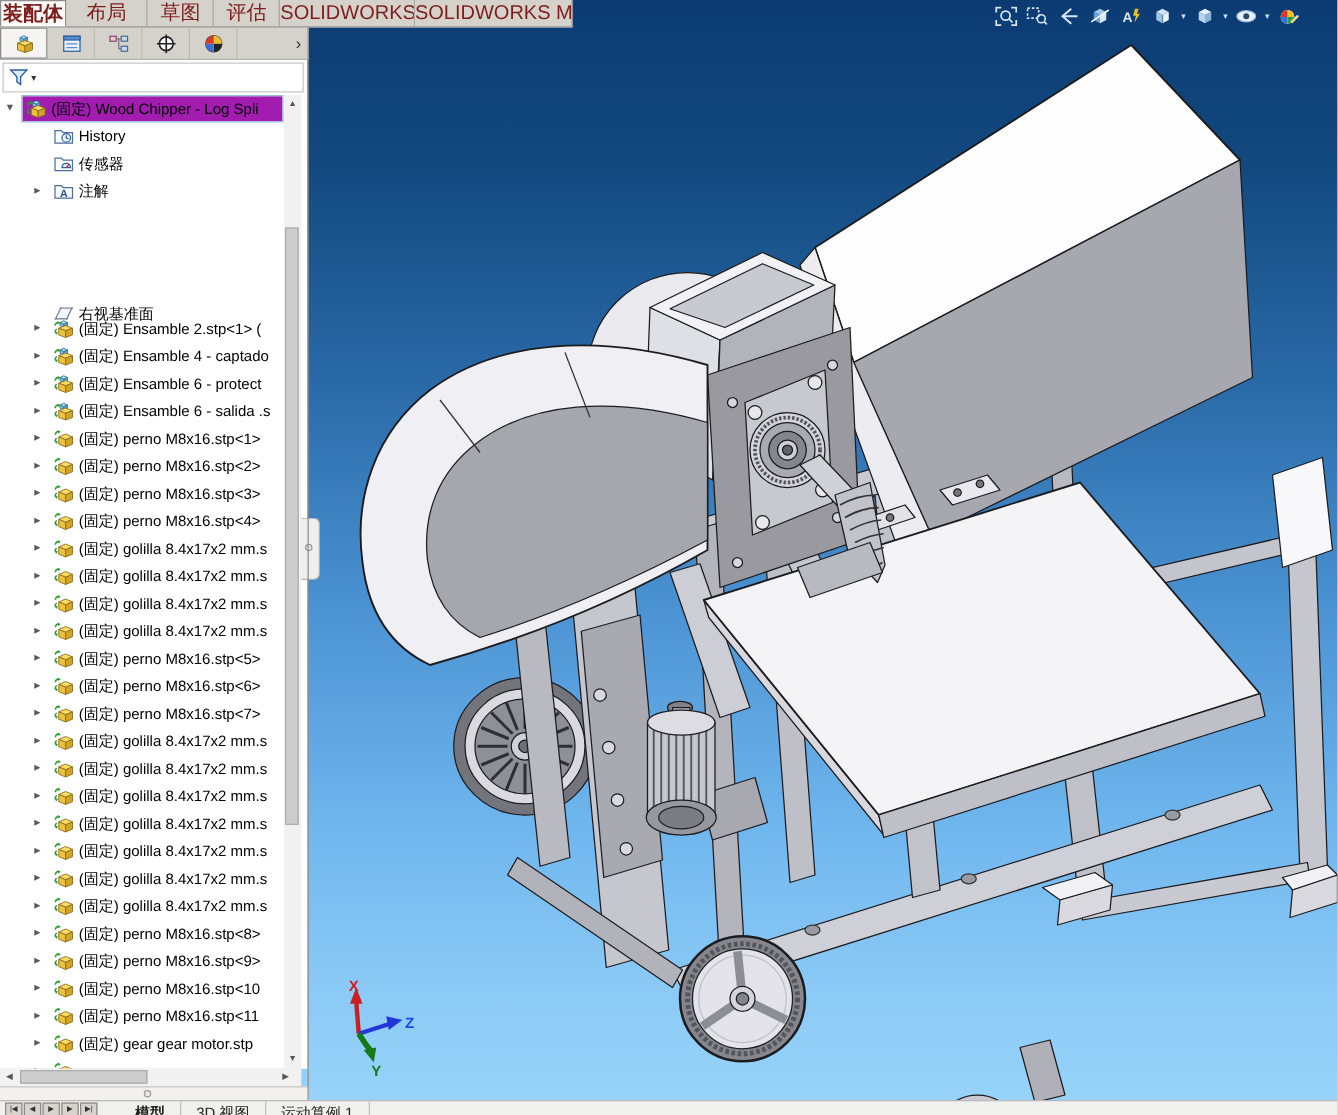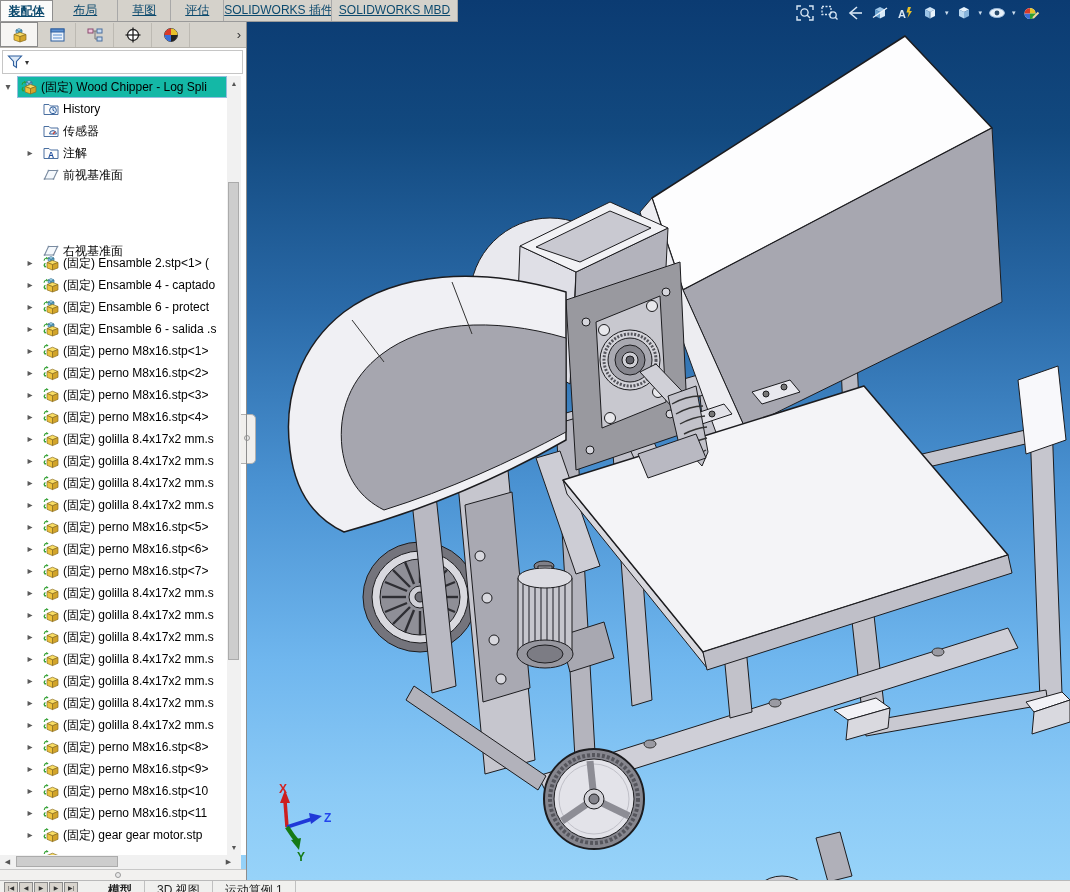--- a/index.html
+++ b/index.html
@@ -5,22 +5,22 @@
   html,body{margin:0;padding:0;}
   body{width:1070px;height:892px;position:relative;overflow:hidden;
        font-family:"Liberation Sans","DejaVu Sans",sans-serif;background:#d5d2cb;}
   
   #viewport{position:absolute;left:0;top:0;width:1070px;height:880px;
     background:linear-gradient(180deg,#0b3b72 0%,#12497f 15%,#2a6aa8 35%,#4a92d2 55%,#6fb6ee 75%,#8bcaf6 90%,#97d3f9 100%);}
   #model-svg{position:absolute;left:0;top:0;z-index:1;}
   
   #cmdtabs{position:absolute;left:0;top:0;width:458px;height:22px;z-index:5;
     background:#d5d2cb;display:flex;border-bottom:1px solid #9a9a9a;box-sizing:border-box;}
-  .cmdtab{height:21px;line-height:21px;text-align:center;font-size:12px;color:#0c4a6e;
-    border-right:1px solid #a8a8a8;box-sizing:border-box;white-space:nowrap;overflow:hidden;text-decoration:underline;}
+  .cmdtab{height:21px;line-height:21px;text-align:center;font-size:16px;color:#7f1d1d;
+    border-right:1px solid #a8a8a8;box-sizing:border-box;white-space:nowrap;overflow:hidden;}
   .cmdtab.active{background:#fbfbfa;border:1px solid #8e8e8e;border-bottom:none;font-weight:bold;}
   
   #fmtabs{position:absolute;left:0;top:22px;width:247px;height:26px;z-index:5;background:#d5d2cb;
     display:flex;align-items:center;border-bottom:1px solid #b5b2ab;box-sizing:border-box;}
   .fmtab{width:38px;height:24px;display:flex;align-items:center;justify-content:center;
     border-right:1px solid #bdbab3;box-sizing:border-box;}
   .fmtab.active{background:#f6f5f3;border:1px solid #8a8a8a;height:25px;}
   #fmtab-overflow{margin-left:auto;margin-right:6px;color:#333;font-size:13px;}
   
   #panel{position:absolute;left:0;top:48px;width:246px;height:807px;background:#ffffff;z-index:4;}
@@ -28,21 +28,21 @@
   #filter-row{position:absolute;left:2px;top:2px;width:241px;height:24px;border:1px solid #c6c6c6;
     background:#fff;display:flex;align-items:center;padding-left:4px;box-sizing:border-box;}
   .fcaret{font-size:8px;color:#333;margin-left:2px;}
   #tree{position:absolute;left:0;top:28px;width:246px;height:779px;overflow:hidden;}
   .trow{position:absolute;left:0;width:227px;height:22px;font-size:12px;color:#000;}
   .texp{position:absolute;top:4px;width:12px;text-align:center;color:#5a5a5a;font-size:10px;line-height:14px;}
   .tcontent{position:absolute;top:1px;display:flex;align-items:center;gap:4px;height:20px;
     padding:0 3px;white-space:nowrap;overflow:hidden;box-sizing:border-box;}
   .trow.l0 .texp{left:2px;} .trow.l0 .tcontent{left:18px;width:208px;}
   .trow.l1 .texp{left:24px;} .trow.l1 .tcontent{left:40px;width:187px;}
-  .trow.sel .tcontent{background:#14b8a6;outline:1px solid #94bede;}
+  .trow.sel .tcontent{background:#a21caf;outline:1px solid #94bede;}
   .ticon{display:flex;width:16px;height:16px;flex:none;}
   
   #vscroll{position:absolute;left:227px;top:76px;width:14px;height:779px;background:#f1f1f1;z-index:5;}
   .sbtn{position:absolute;left:0;width:14px;height:15px;color:#555;font-size:7px;text-align:center;line-height:15px;background:#f1f1f1;}
   #vthumb{position:absolute;left:1px;top:106px;width:11px;height:478px;background:#cdcdcd;border:1px solid #ababab;box-sizing:border-box;}
   #hscroll{position:absolute;left:0;top:855px;width:241px;height:14px;background:#f1f1f1;z-index:5;}
   .hbtn{position:absolute;top:0;width:15px;height:14px;color:#555;font-size:7px;text-align:center;line-height:14px;}
   #hthumb{position:absolute;left:16px;top:1px;width:102px;height:11px;background:#cdcdcd;border:1px solid #ababab;box-sizing:border-box;}
   #panel-splitter{position:absolute;left:0;top:869px;width:247px;height:11px;background:#f2f1ef;
     border-top:1px solid #c8c8c8;z-index:5;}
@@ -375,35 +375,20 @@
         <span class="tcontent">
           <span class="ticon">
             <svg width="16" height="16" viewBox="0 0 16 16">
               <path d="M1,3.5 L6,3.5 L7.5,5 L15,5 L15,13.5 L1,13.5 Z" fill="#fdfdfd" stroke="#4a6fa0"></path>
               <text x="8" y="12.6" font-size="8.5" font-weight="bold" fill="#1f4e9e" text-anchor="middle" font-family="Liberation Sans,sans-serif">A</text>
             </svg>
           </span>
           <span>注解</span>
         </span>
       </div>
-      <div class="trow l1" style="top: 88px;">
-        <span class="texp"></span>
-        <span class="tcontent">
-          <span class="ticon">
-            <svg width="16" height="16" viewBox="0 0 16 16">
-              <polygon points="1.5,12 5.5,3.5 14.5,3.5 10.5,12" fill="#f4f8fc" stroke="#7a8ba0" stroke-width="1.1"></polygon>
-              <rect x="4.8" y="2.8" width="1.4" height="1.4" fill="#7a8ba0"></rect>
-              <rect x="13.8" y="2.8" width="1.4" height="1.4" fill="#7a8ba0"></rect>
-              <rect x="0.8" y="11.3" width="1.4" height="1.4" fill="#7a8ba0"></rect>
-              <rect x="9.8" y="11.3" width="1.4" height="1.4" fill="#7a8ba0"></rect>
-            </svg>
-          </span>
-          <span>前视基准面</span>
-        </span>
-      </div>
       <div class="trow l1" style="top: 132px; margin-top: 32px;">
         <span class="texp"></span>
         <span class="tcontent">
           <span class="ticon">
             <svg width="16" height="16" viewBox="0 0 16 16">
               <polygon points="1.5,12 5.5,3.5 14.5,3.5 10.5,12" fill="#f4f8fc" stroke="#7a8ba0" stroke-width="1.1"></polygon>
               <rect x="4.8" y="2.8" width="1.4" height="1.4" fill="#7a8ba0"></rect>
               <rect x="13.8" y="2.8" width="1.4" height="1.4" fill="#7a8ba0"></rect>
               <rect x="0.8" y="11.3" width="1.4" height="1.4" fill="#7a8ba0"></rect>
               <rect x="9.8" y="11.3" width="1.4" height="1.4" fill="#7a8ba0"></rect>

